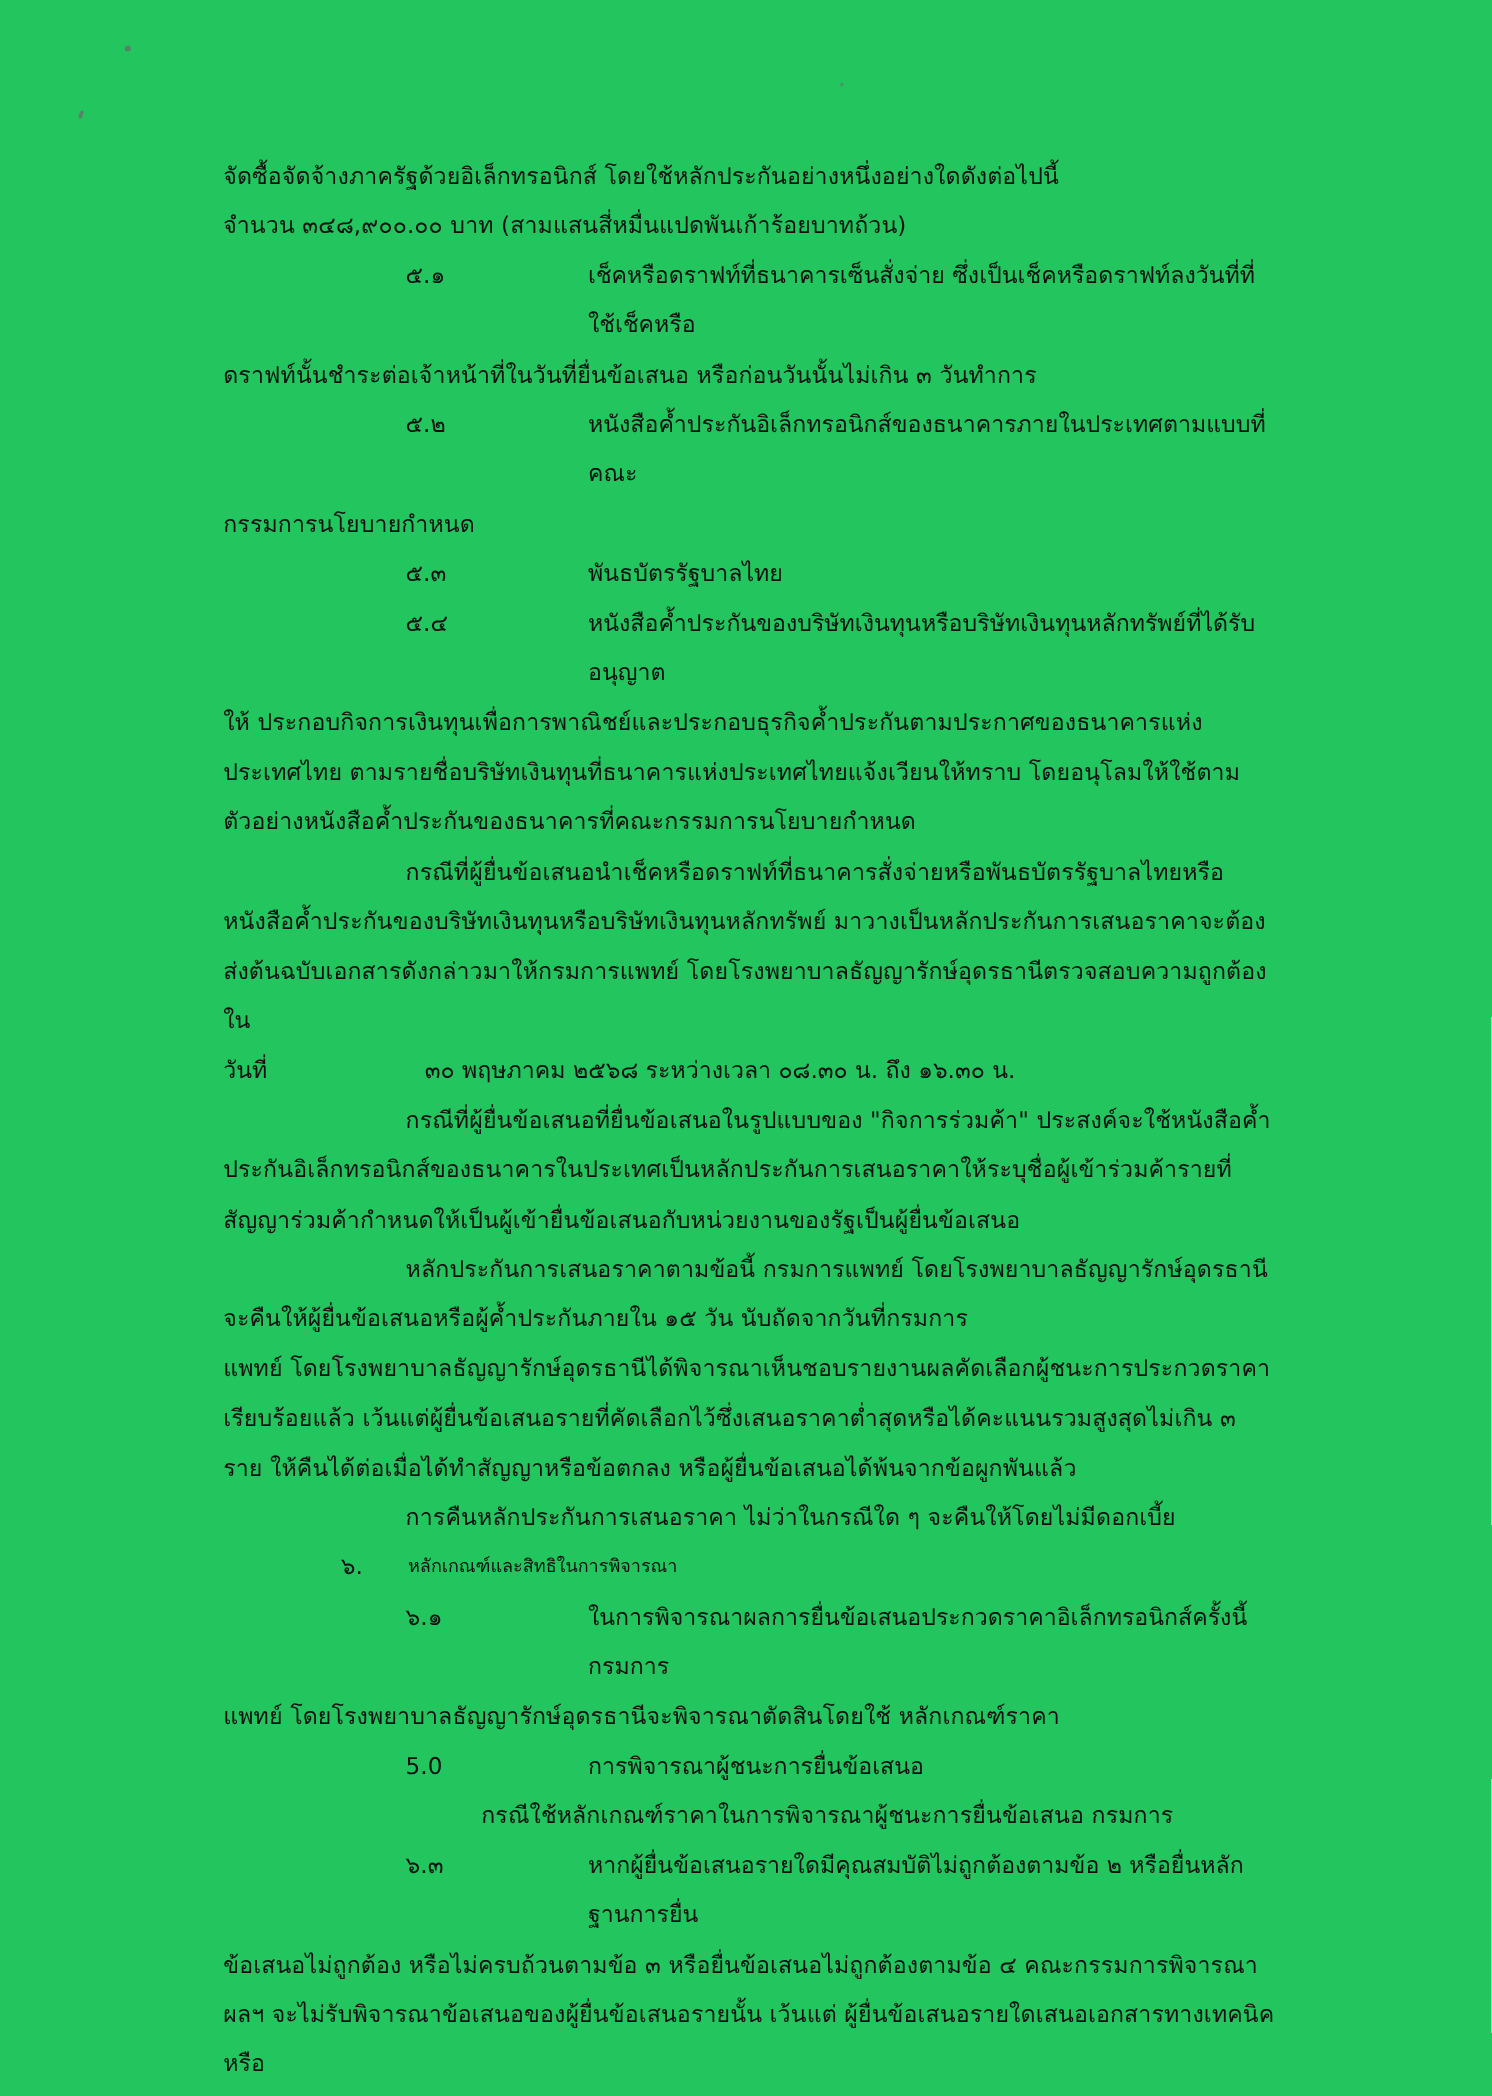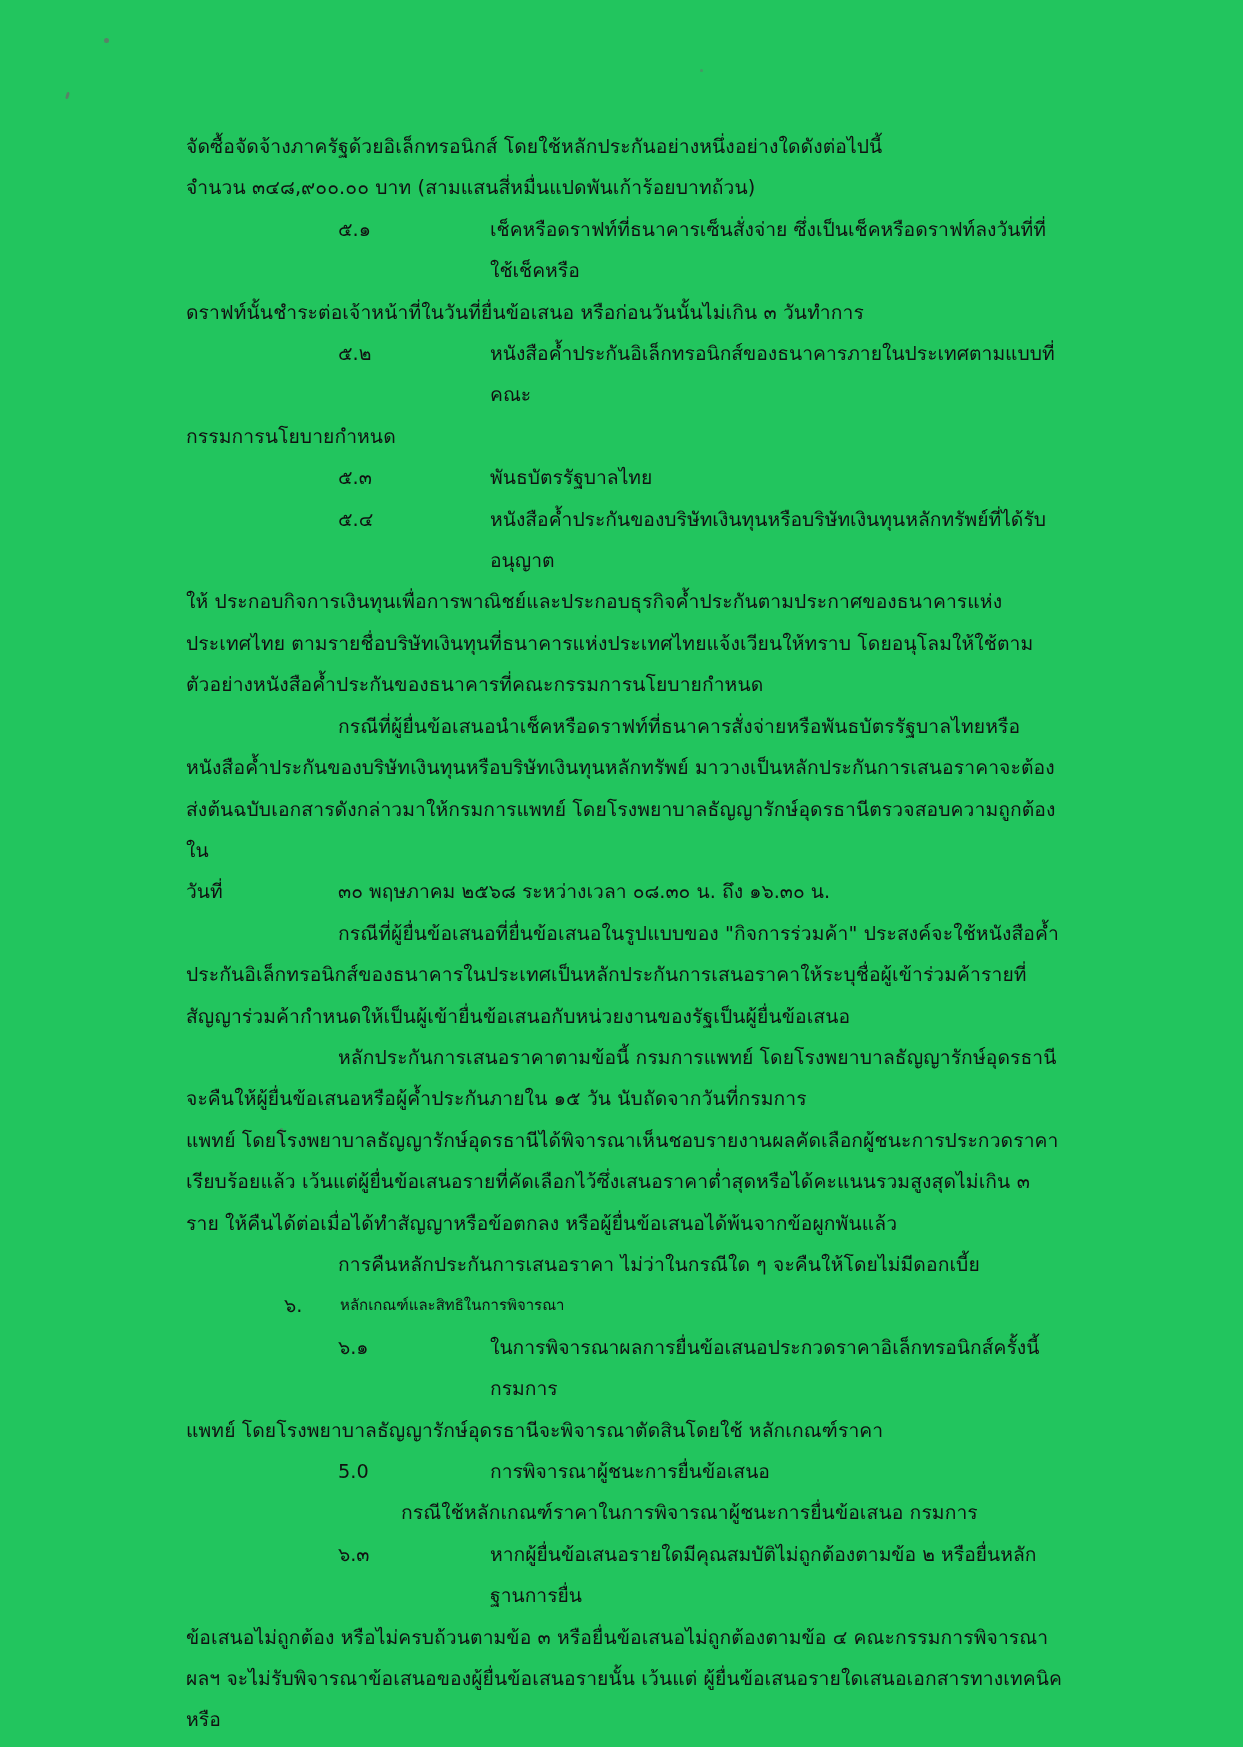--- a/index.html
+++ b/index.html
@@ -72,20 +72,21 @@
     padding-left: 98px;
     font-size: 19.3px;
     line-height: 41.4px;
   }
   .heading-row .htxt {
     font-size: 15px;
     line-height: 41.4px;
   }
   .date-row {
     display: flex;
+    gap: 16px;
   }
   .date-row .lbl { width: 152px; }
   .date-row .val { }
 </style>
 </head>
 <body>
 
 <div class="page">
 
   <span class="speck s1"></span>

